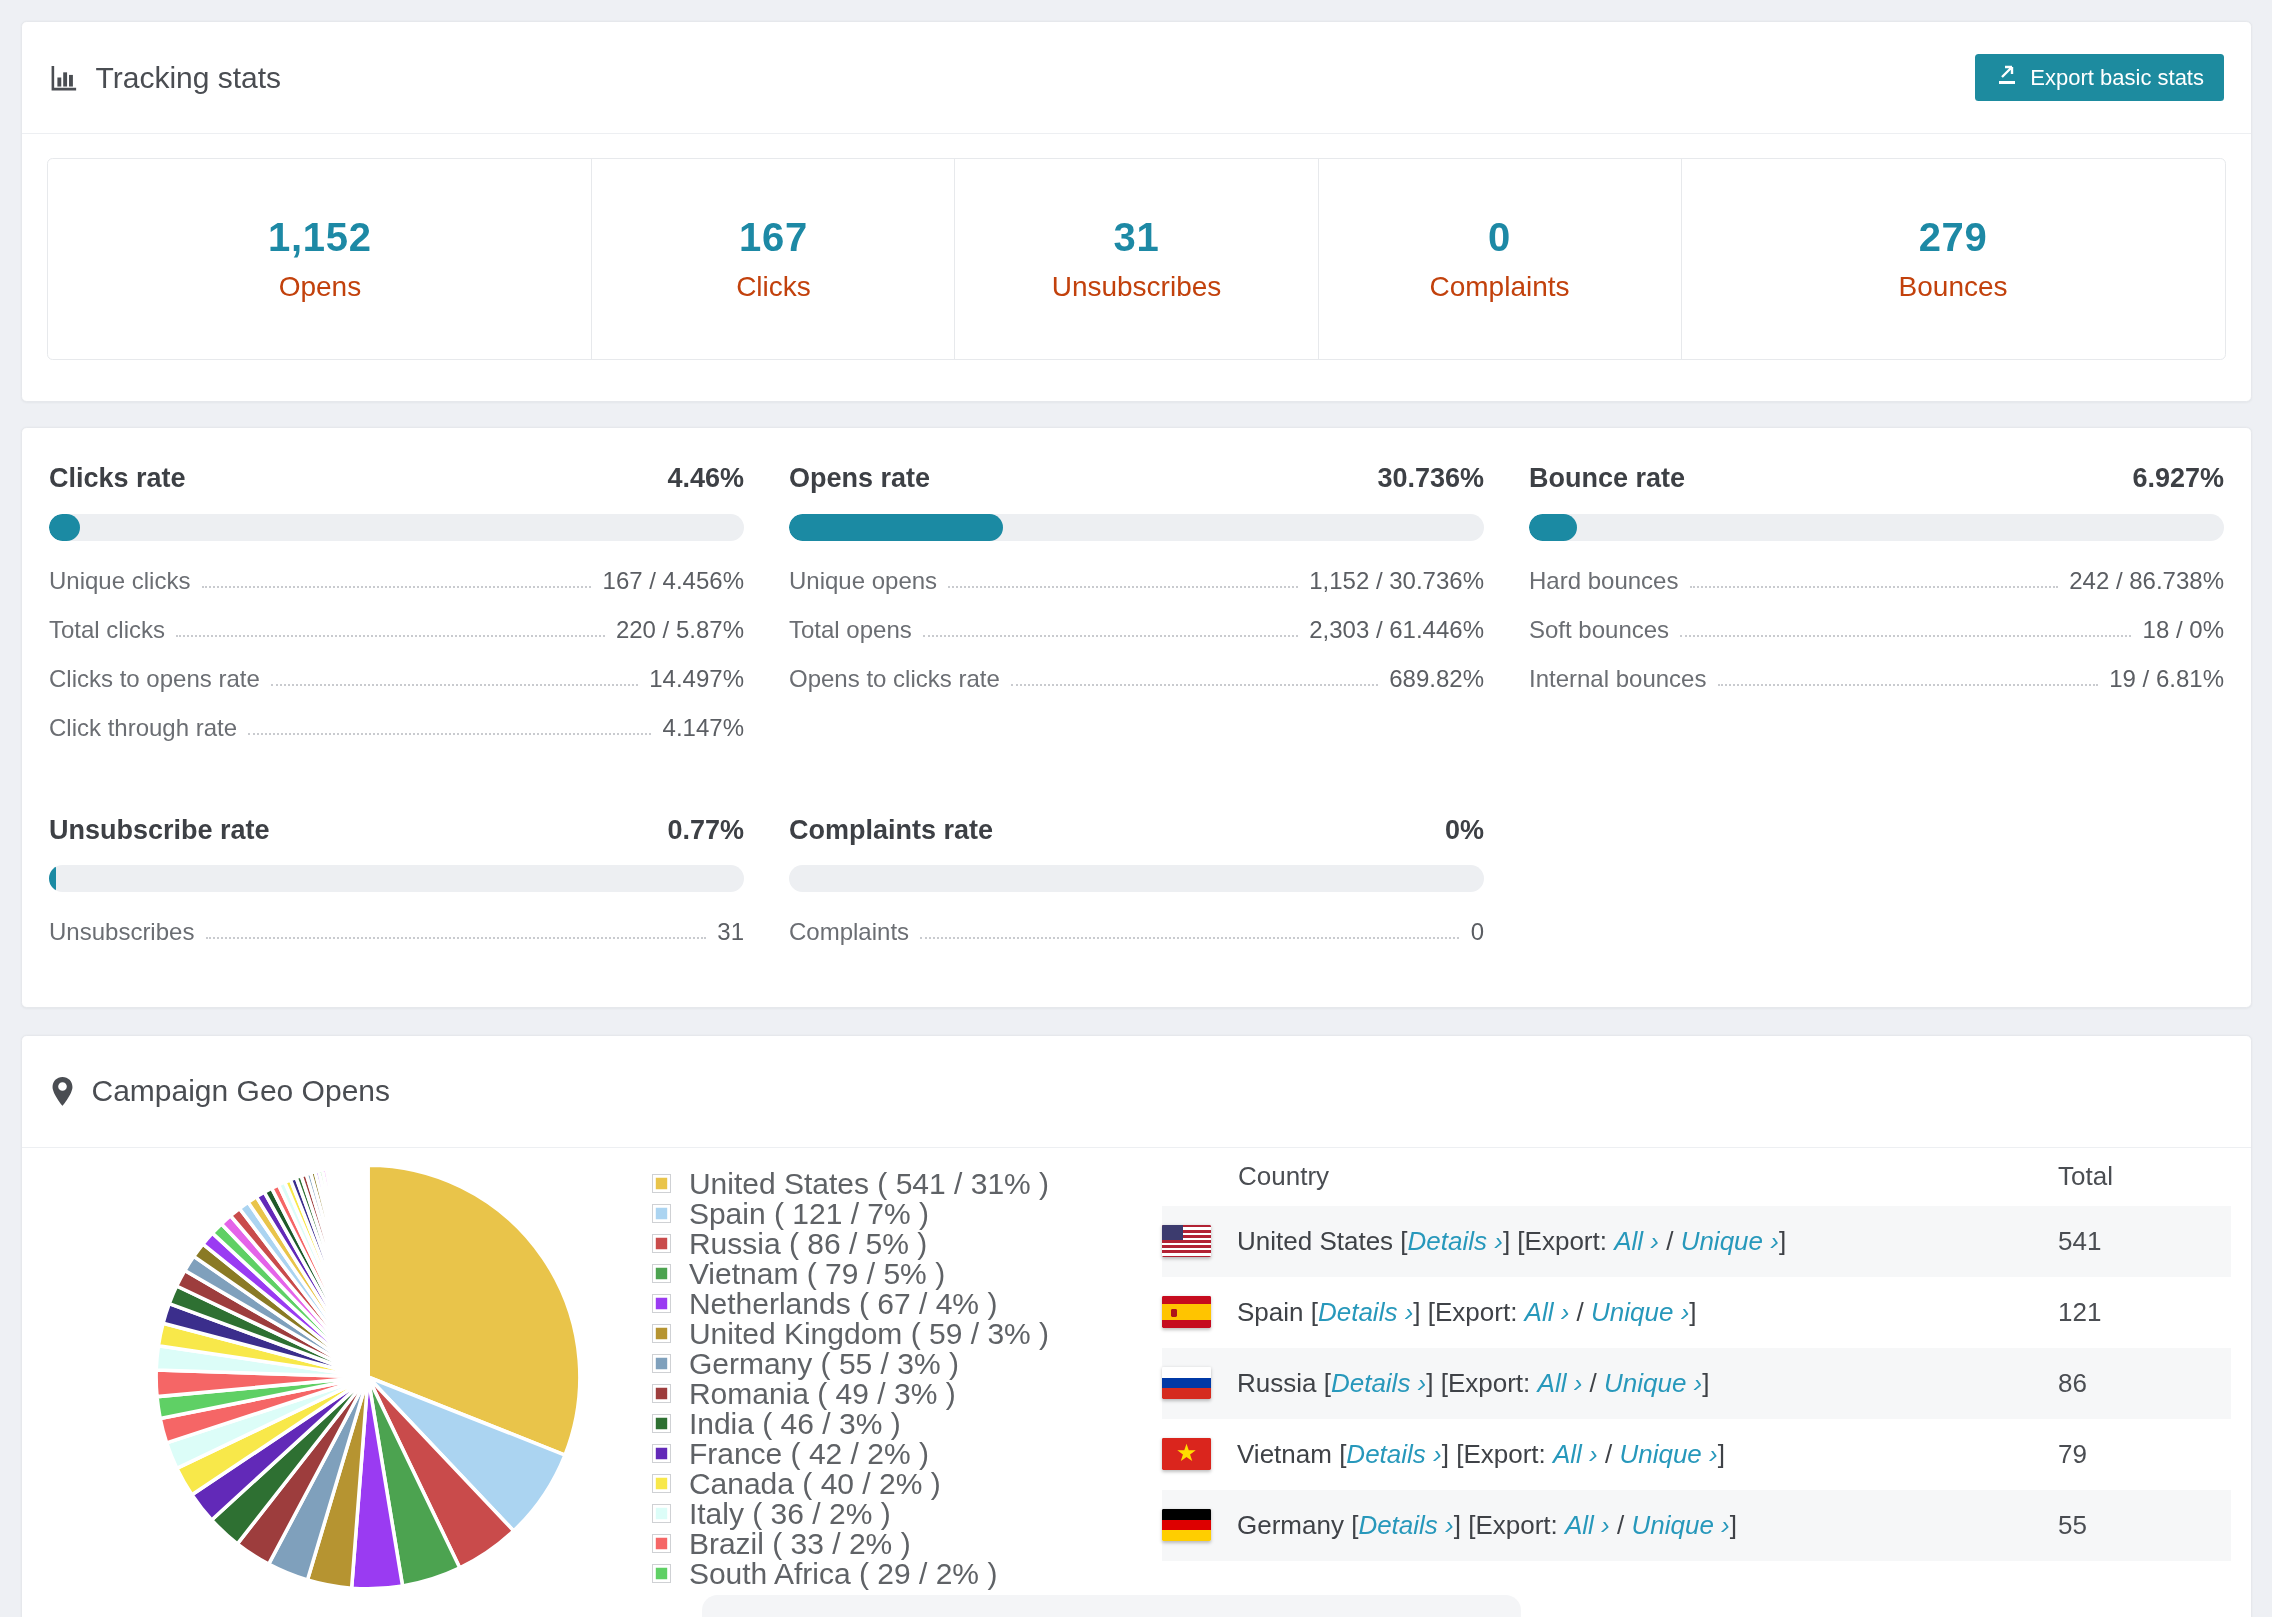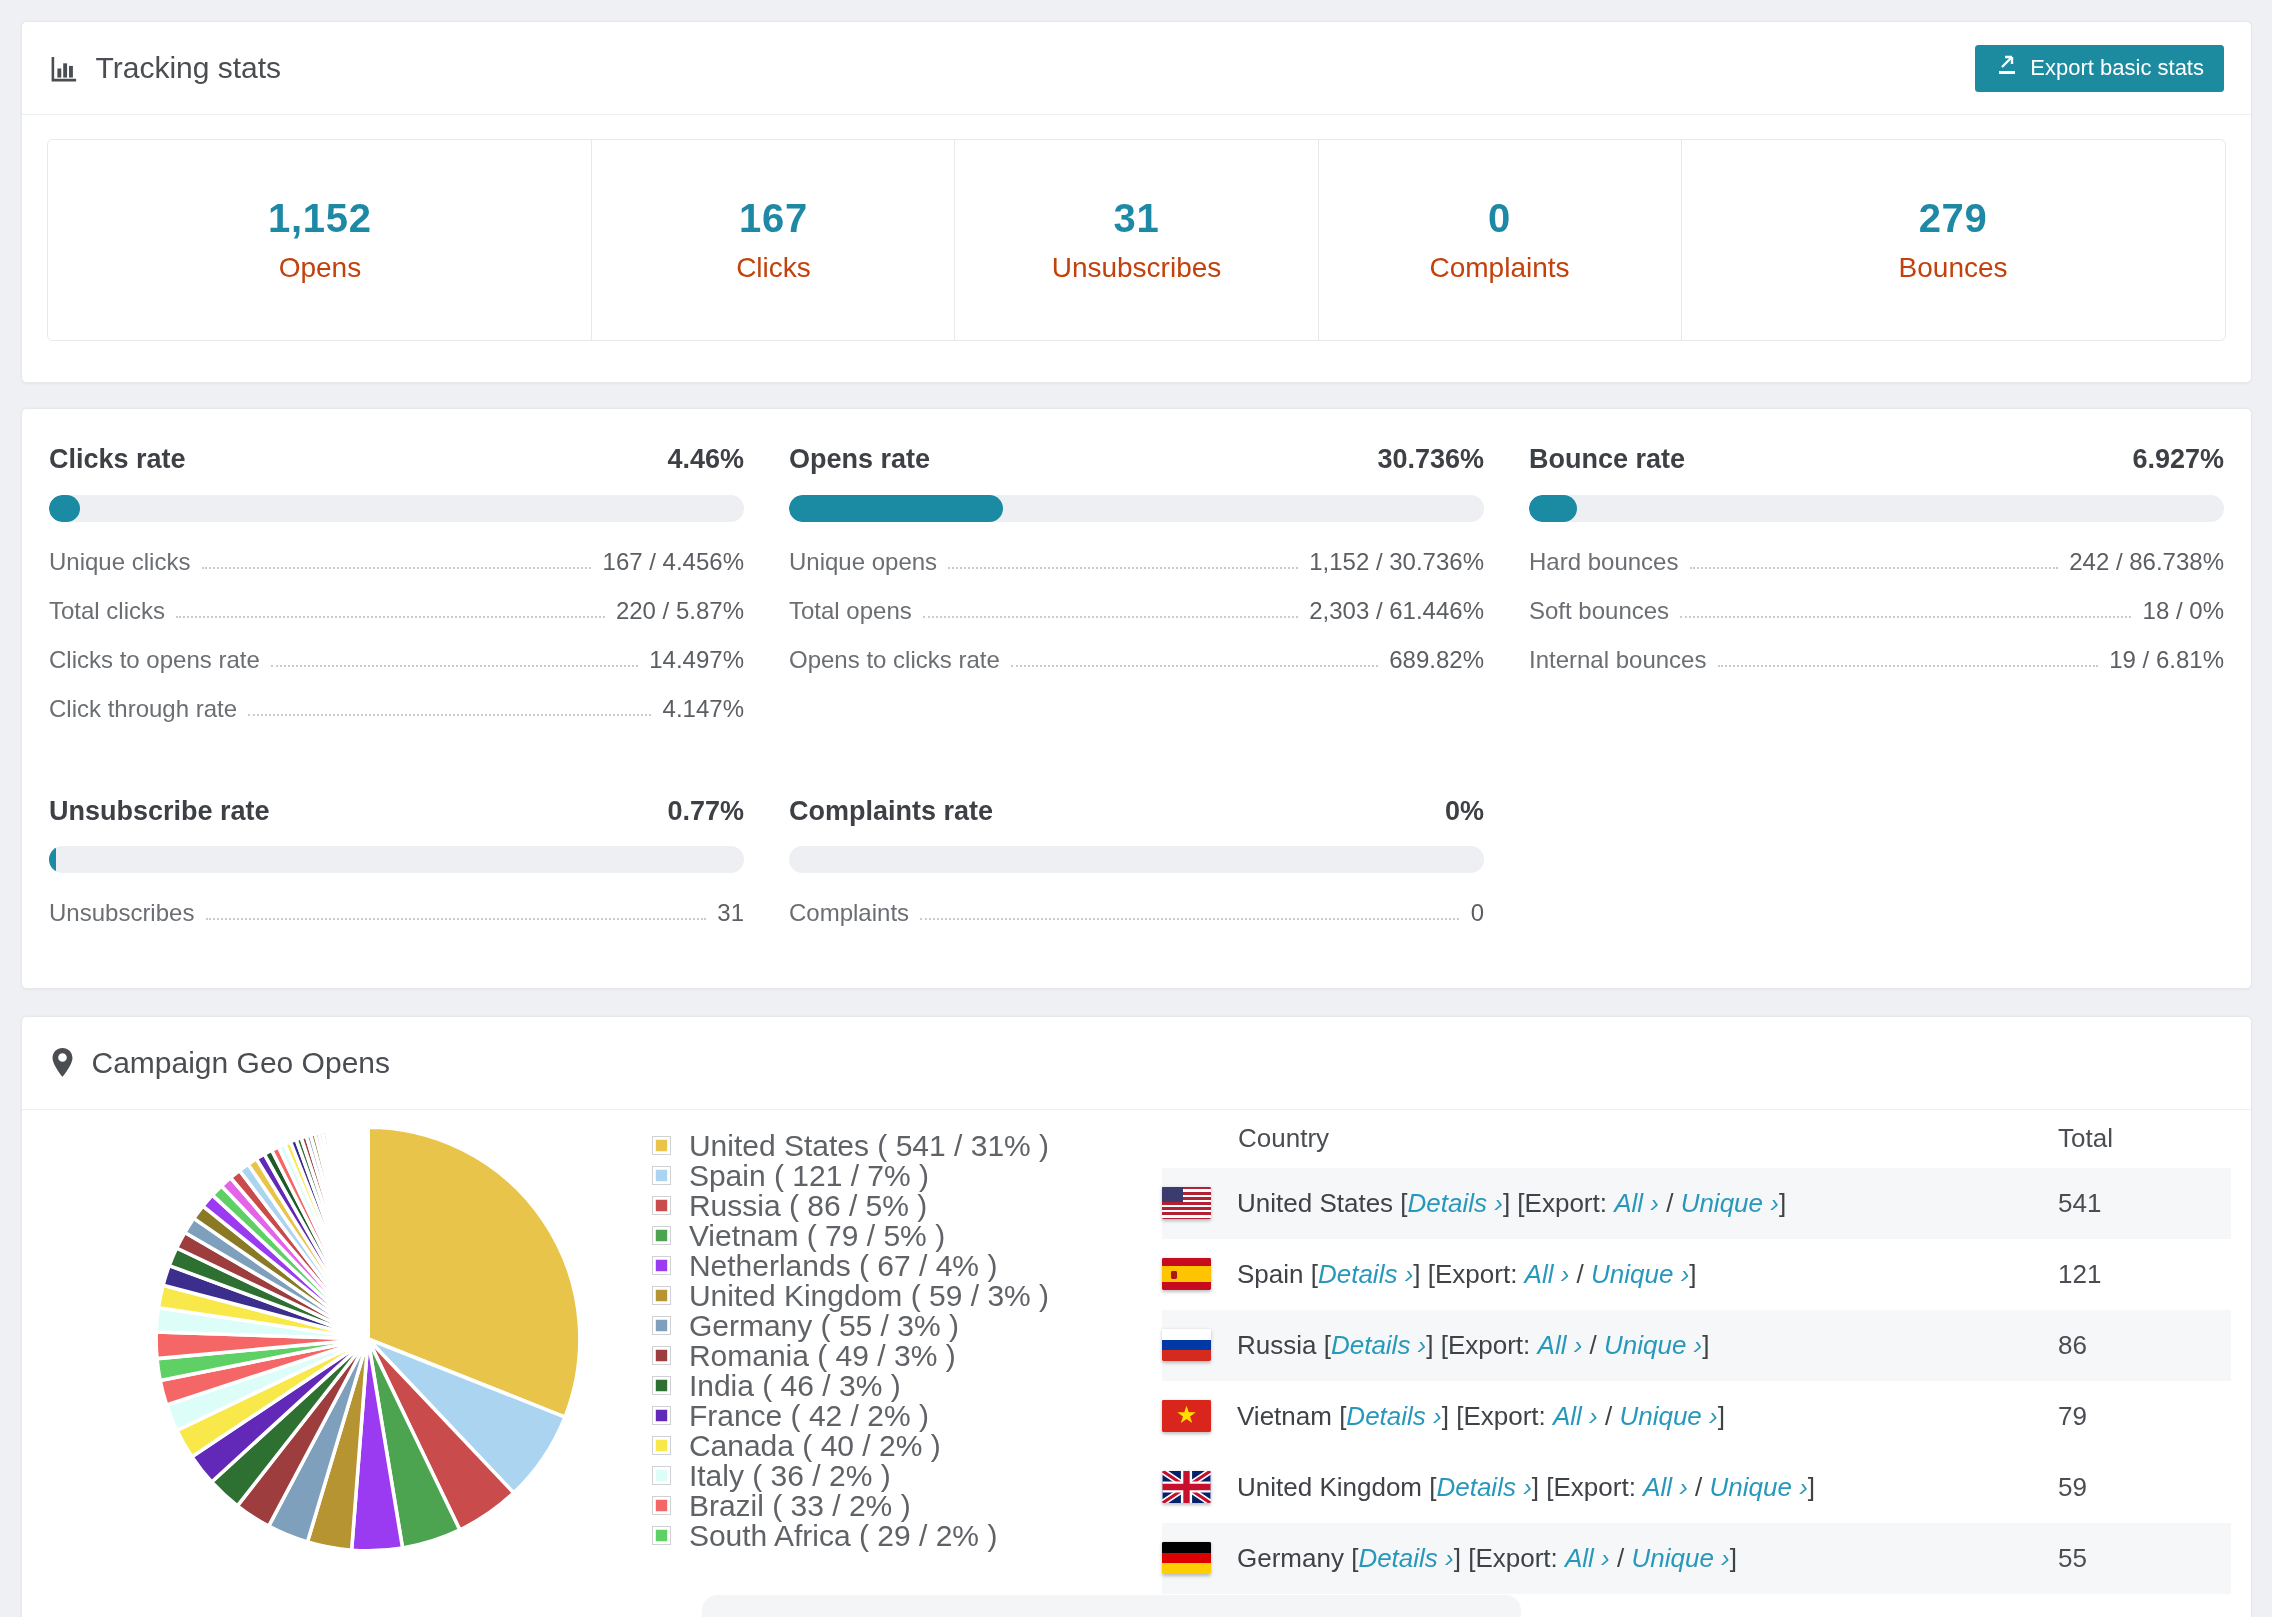--- a/index.html
+++ b/index.html
@@ -14,21 +14,21 @@
   .card {
     background:#fff;
     border:0.7px solid #e6e8ec;
     border-radius:5.6px;
     margin:0 21px;
     box-shadow:0 0.7px 2.1px rgba(40,50,60,.05);
     position:relative;
   }
   .card-header {
     display:flex; align-items:center; justify-content:space-between;
-    padding:0 27px; height:93px;
+    padding:0 27px; height:112px;
     border-bottom:1.4px solid #edeff2;
   }
   .card-title {
     display:flex; align-items:center; gap:15.5px;
     font-size:30px; color:#4a4d52; font-weight:500;
   }
   .card-title .icon svg { display:block; }
 
   
   .card-tracking { margin-top:21px; padding-bottom:41px; }
@@ -440,35 +440,20 @@
             </div>
             <div class="c-total">86</div>
           </div>
           <div class="gt-row">
             <div class="c-country">
               <span class="flag flag-vn"></span>
               <span class="country-text">Vietnam [<a class="tlink" href="#">Details ›</a>] [Export: <a class="tlink" href="#">All ›</a> / <a class="tlink" href="#">Unique ›</a>]</span>
             </div>
             <div class="c-total">79</div>
           </div>
-          <div class="gt-row">
-            <div class="c-country">
-              <span class="flag flag-gb">
-                <svg viewBox="0 0 60 40">
-                  <rect width="60" height="40" fill="#012169"></rect>
-                  <path d="M0,0 60,40 M60,0 0,40" stroke="#fff" stroke-width="8"></path>
-                  <path d="M0,0 60,40 M60,0 0,40" stroke="#C8102E" stroke-width="4"></path>
-                  <path d="M30,0 V40 M0,20 H60" stroke="#fff" stroke-width="14"></path>
-                  <path d="M30,0 V40 M0,20 H60" stroke="#C8102E" stroke-width="8"></path>
-                </svg>
-              </span>
-              <span class="country-text">United Kingdom [<a class="tlink" href="#">Details ›</a>] [Export: <a class="tlink" href="#">All ›</a> / <a class="tlink" href="#">Unique ›</a>]</span>
-            </div>
-            <div class="c-total">59</div>
-          </div>
           <div class="gt-row striped">
             <div class="c-country">
               <span class="flag flag-de"></span>
               <span class="country-text">Germany [<a class="tlink" href="#">Details ›</a>] [Export: <a class="tlink" href="#">All ›</a> / <a class="tlink" href="#">Unique ›</a>]</span>
             </div>
             <div class="c-total">55</div>
           </div>
         </div>
     </div>
   </section>

